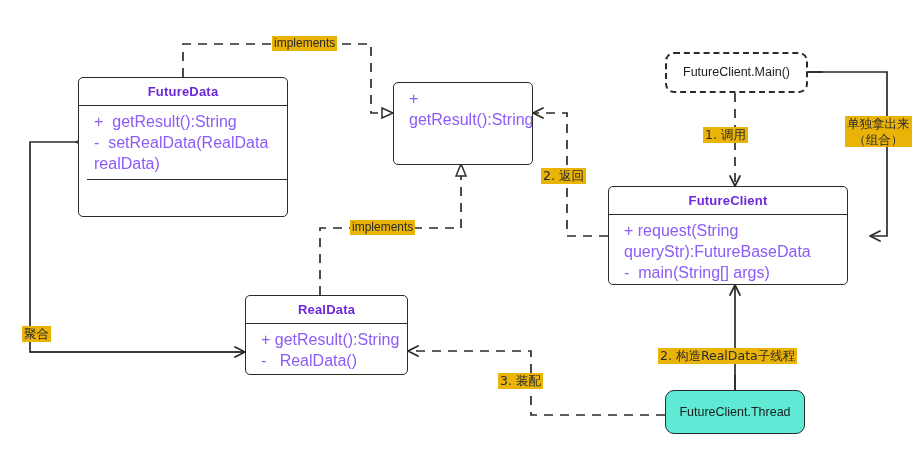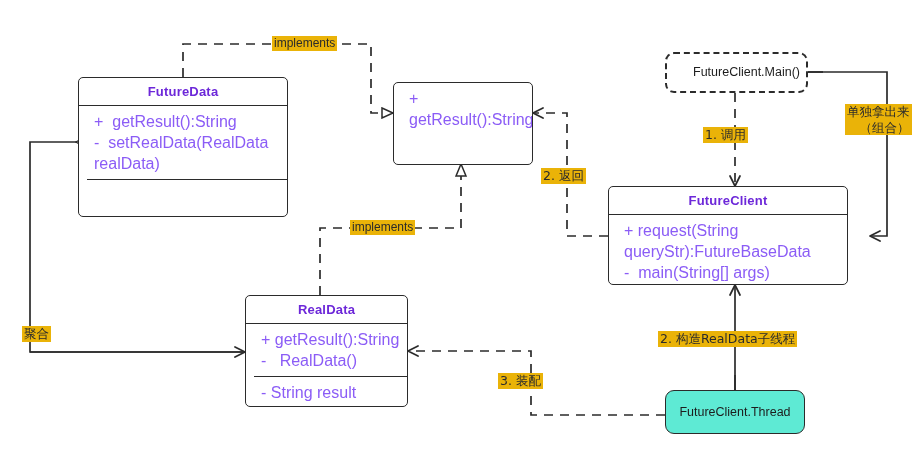--- a/index.html
+++ b/index.html
@@ -56,21 +56,21 @@
     padding: 3px 6px;
   }
   .note-box {
     position: absolute;
     box-sizing: border-box;
     border: 2px dashed #2b2b2b;
     border-radius: 9px;
     background: #ffffff;
     display: flex;
     align-items: center;
-    justify-content: flex-end;
+    justify-content: center;
     text-align: center;
     font-size: 12.5px;
     color: #1d1d1d;
     line-height: 1.3;
     padding: 2px 6px;
   }
   .solid-box {
     position: absolute;
     box-sizing: border-box;
     border: 1.6px solid #2b2b2b;
@@ -180,21 +180,21 @@
   </div>
 
   <div class="uml-class" style="left:608px; top:186px; width:240px; height:99px;">
     <div class="uml-title">FutureClient</div>
     <div class="uml-compartment divided">+ request(String
 queryStr):FutureBaseData
 -  main(String[] args)</div>
     <div class="uml-compartment empty"></div>
   </div>
 
-  <div class="uml-class" style="left:245px; top:295px; width:163px; height:112px;">
+  <div class="uml-class" style="left:245px; top:295px; width:163px; height:80px;">
     <div class="uml-title">RealData</div>
     <div class="uml-compartment divided">+ getResult():String
 -   RealData()</div>
     <div class="uml-compartment">- String result</div>
   </div>
 
   <div class="note-box" style="left:665px; top:52px; width:143px; height:41px;">
     <span>FutureClient.Main()</span>
   </div>
 
@@ -205,22 +205,22 @@
   <div class="edge-label" style="left:272px; top:36px;">implements</div>
 
   <div class="edge-label" style="left:350px; top:220px;">implements</div>
 
   <div class="edge-label cjk" style="left:22px; top:326px;">聚合</div>
 
   <div class="edge-label cjk" style="left:703px; top:127px;">1. 调用</div>
 
   <div class="edge-label cjk" style="left:541px; top:168px;">2. 返回</div>
 
-  <div class="edge-label cjk" style="left:845px; top:104px; text-align:right;">
+  <div class="edge-label cjk" style="left:845px; top:116px; text-align:center;">
     <div>单独拿出来</div>
     <div>（组合）</div>
   </div>
 
-  <div class="edge-label cjk" style="left:658px; top:331px;">2. 构造RealData子线程</div>
+  <div class="edge-label cjk" style="left:658px; top:348px;">2. 构造RealData子线程</div>
 
   <div class="edge-label cjk" style="left:498px; top:373px;">3. 装配</div>
 
 </div>
 
 </body></html>

